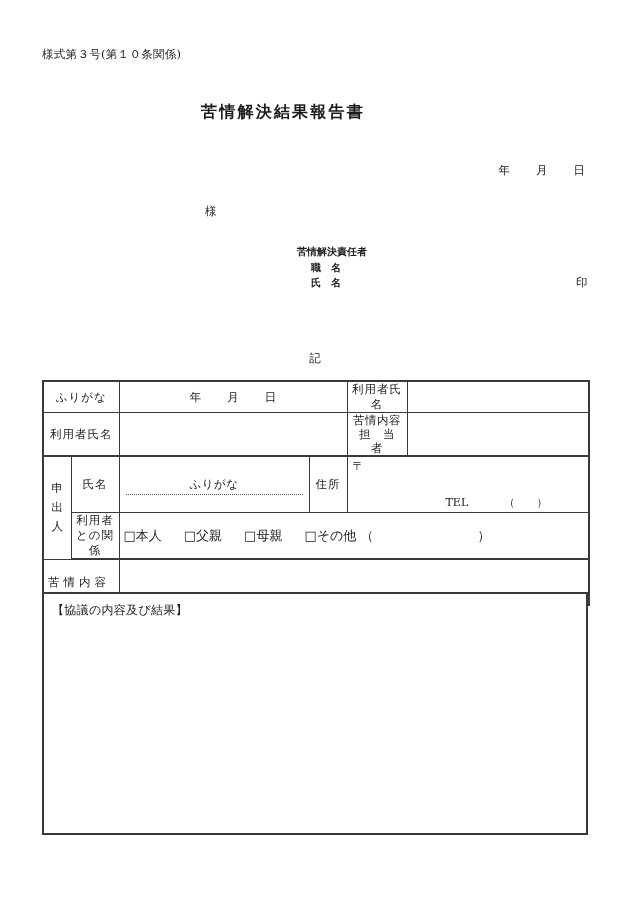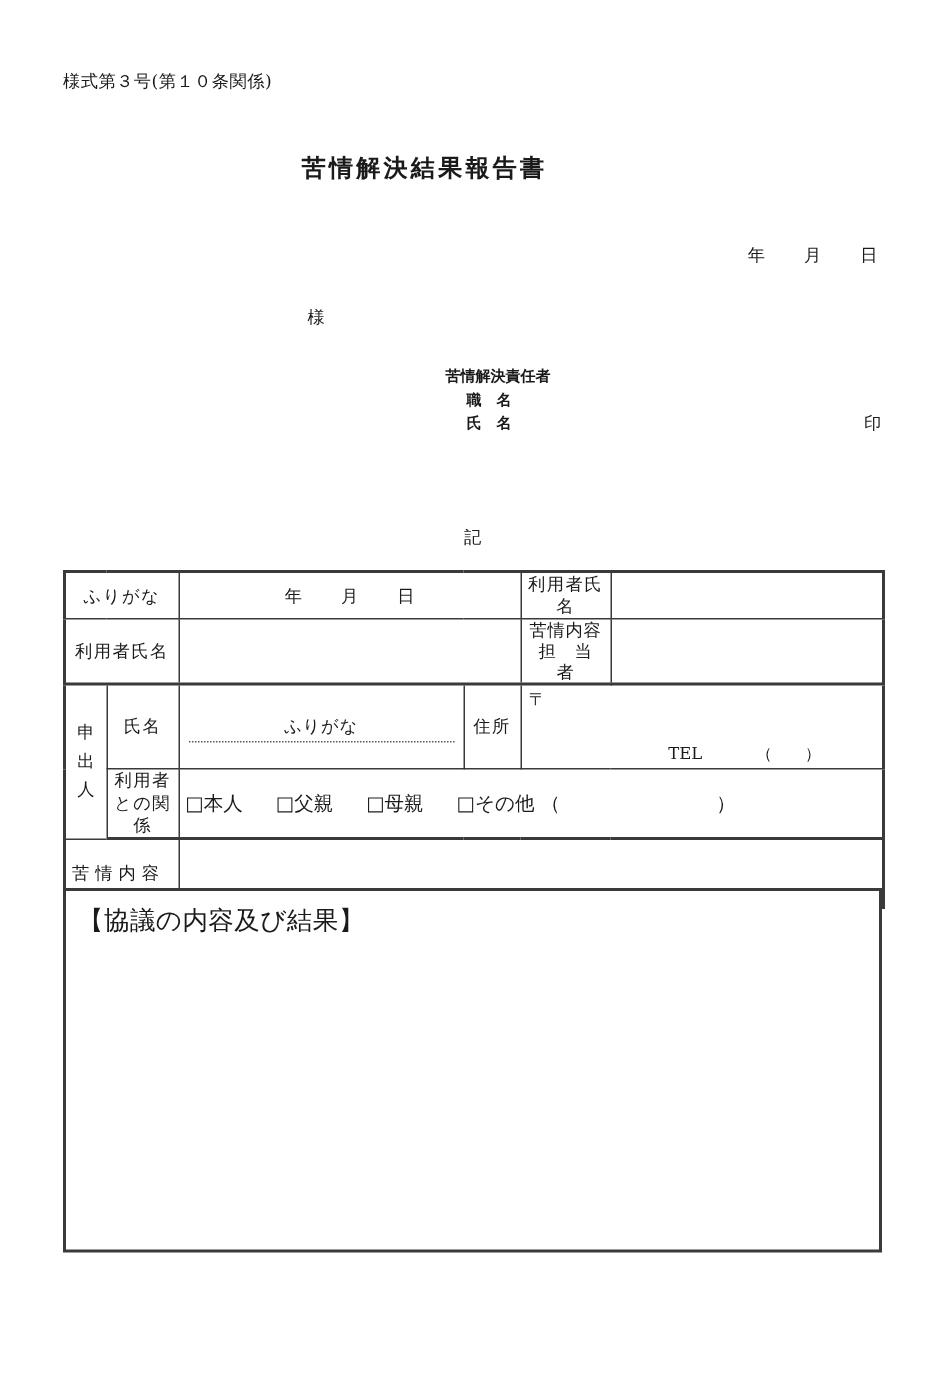--- a/index.html
+++ b/index.html
@@ -208,21 +208,21 @@
     left: 42px;
     top: 592px;
     width: 546px;
     height: 243px;
     border: 2px solid #3a3a3a;
     box-sizing: border-box;
     background: #fff;
   }
   .result-label {
     padding: 8px 0 0 8px;
-    font-size: 17px;
+    font-size: 12px;
     letter-spacing: 0.3px;
   }
 </style>
 </head>
 <body>
 
 <div class="page">
 
   <div class="form-code">様式第３号(第１０条関係)</div>
 

